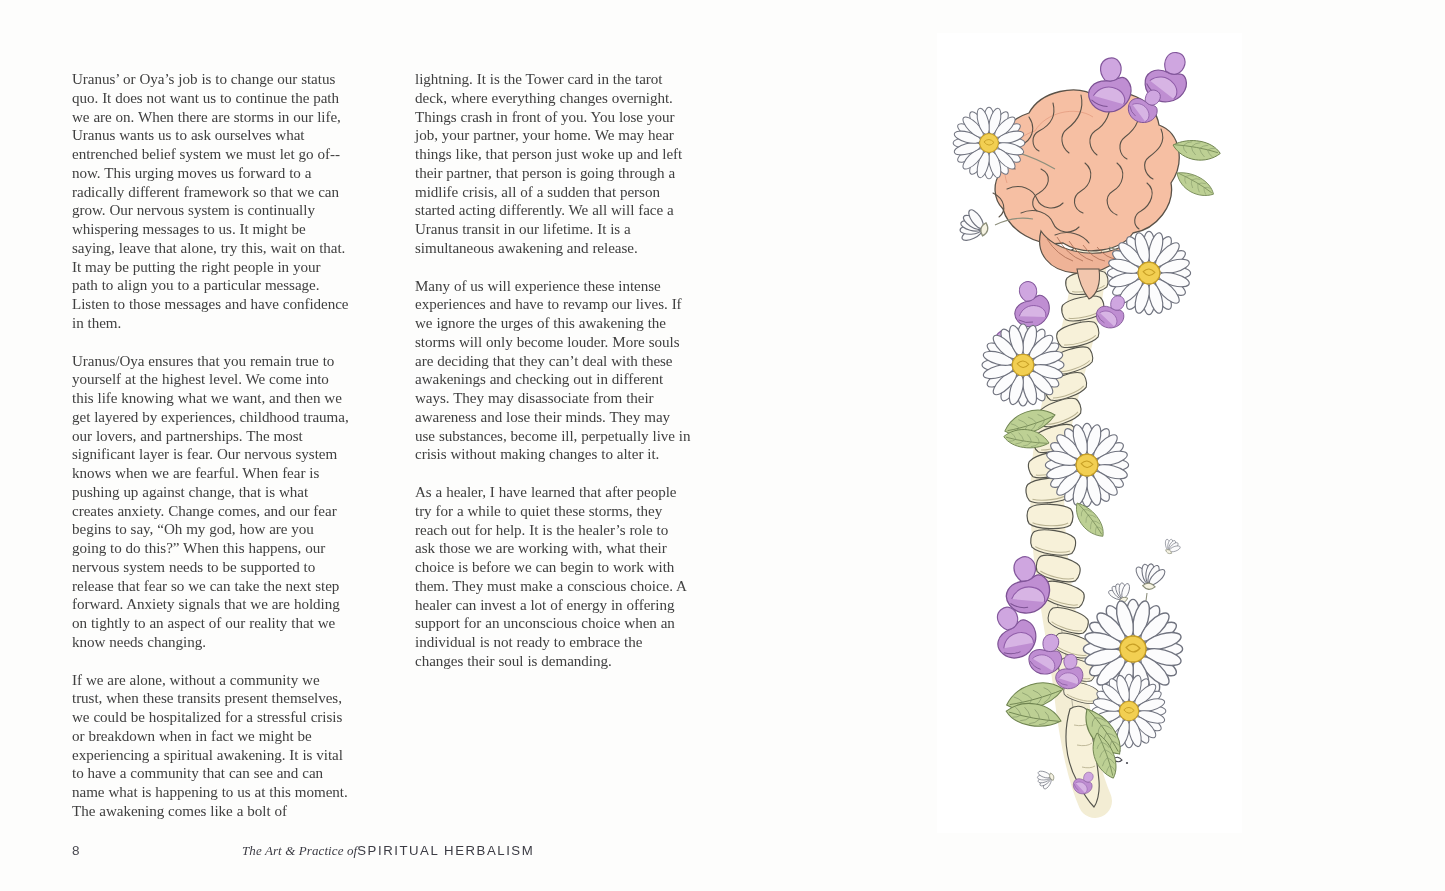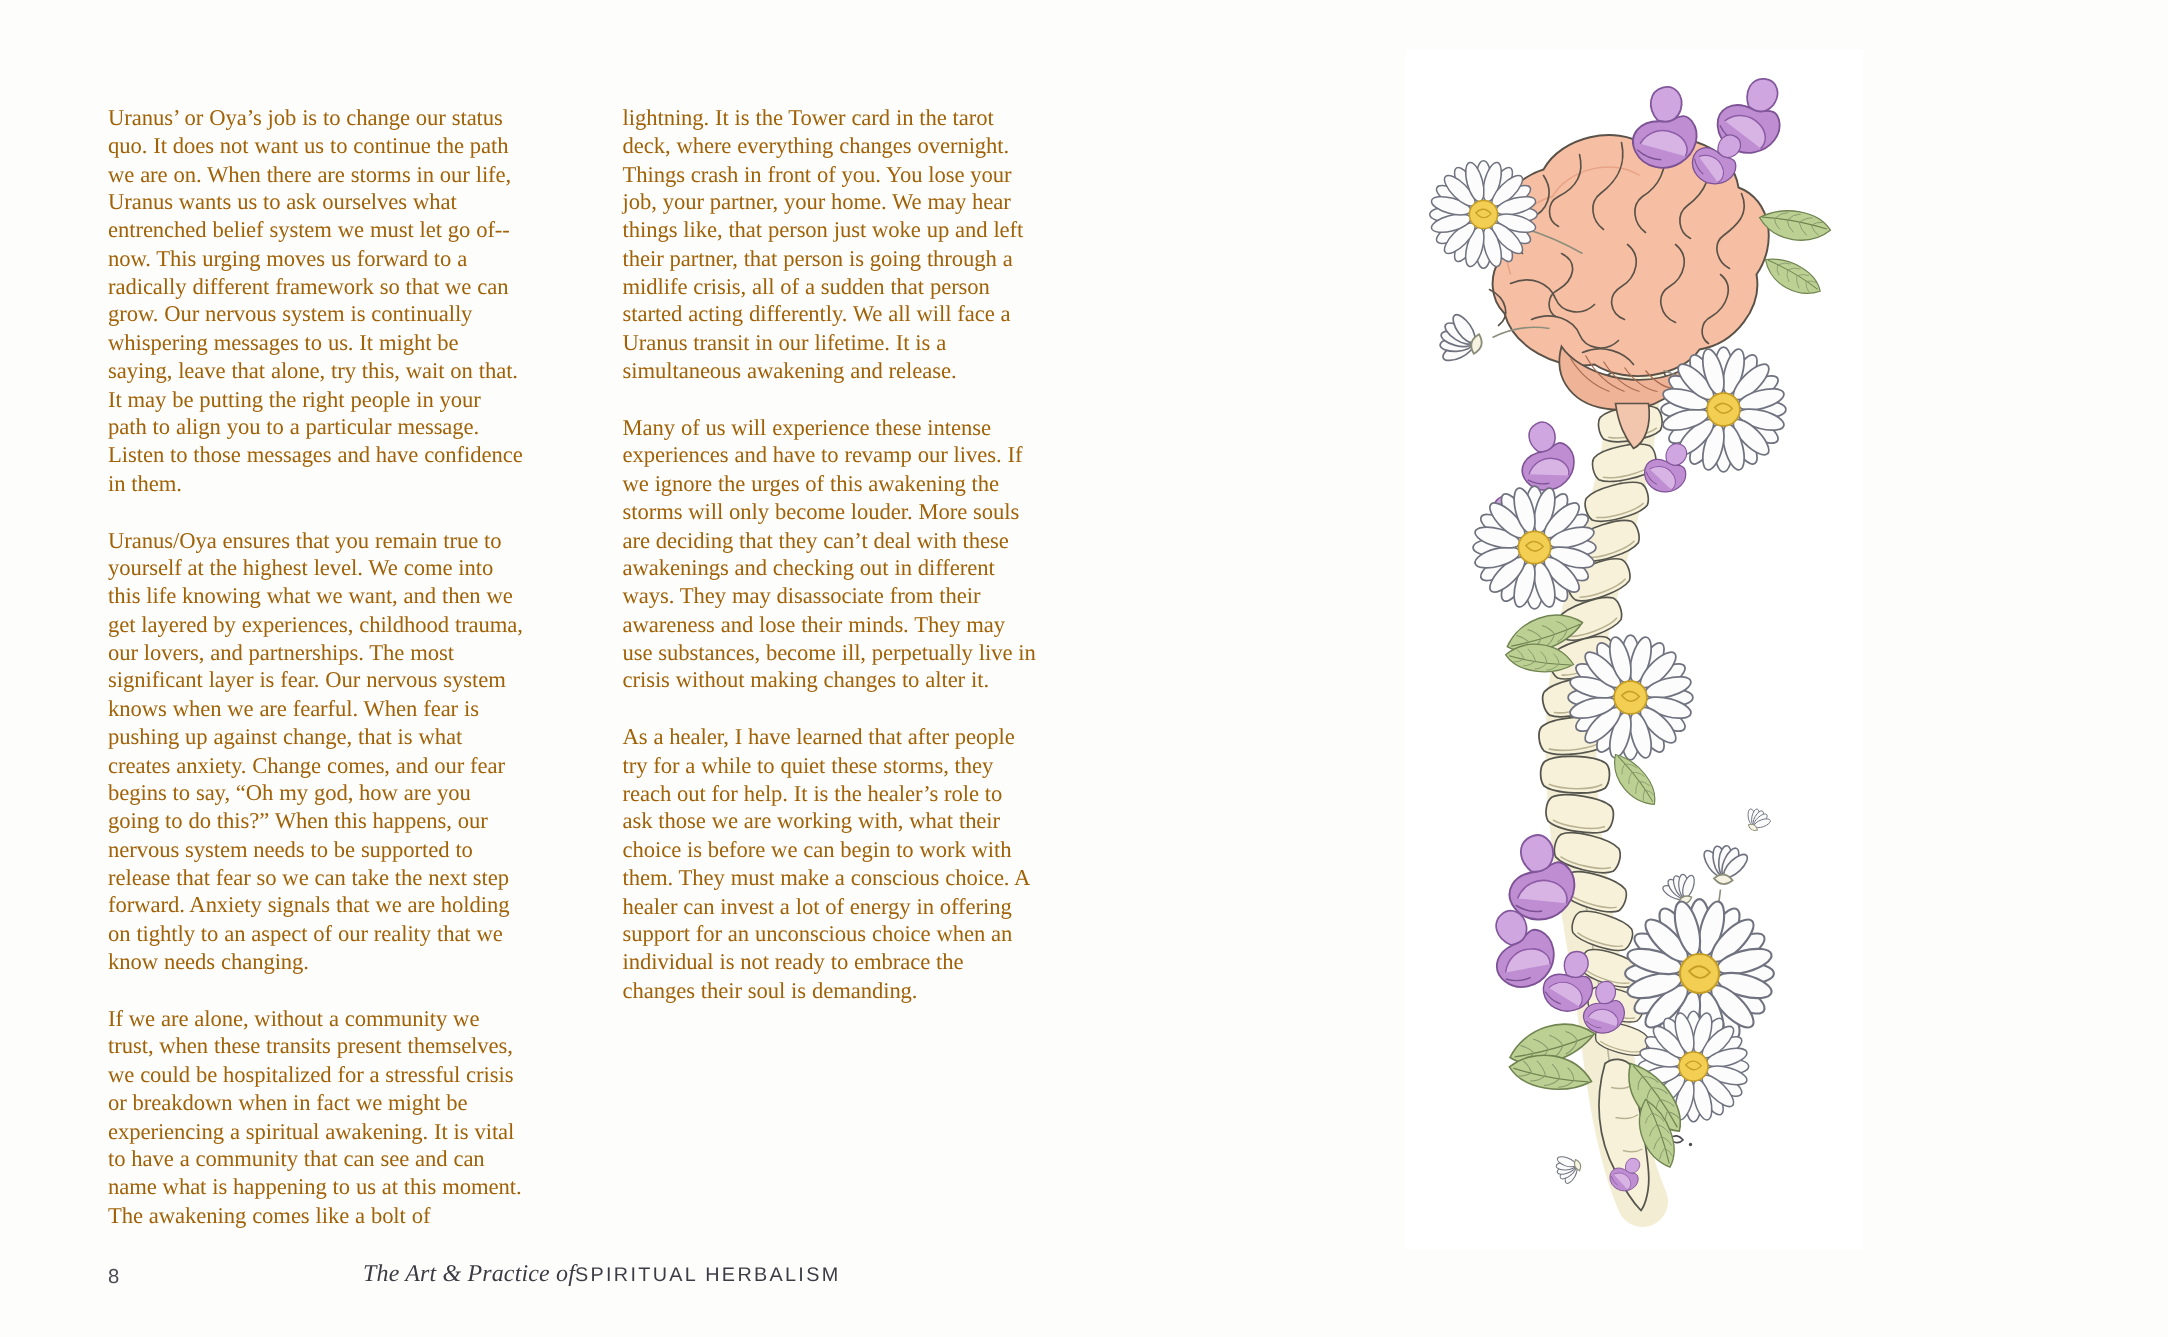--- a/index.html
+++ b/index.html
@@ -25,21 +25,21 @@
     width:277px;
   }
   .col-left{left:0;}
   .col-right{left:295px;margin-left:48px;}
 
   .para{
     margin:0 0 19px 0;
     font-size:15.1px;
     line-height:18.75px;
     letter-spacing:-0.05px;
-    color:#a16207;
+    color:#404040;
     text-align:left;
     word-spacing:0.2px;
   }
 
   
   .footer{
     position:absolute;
     left:72px; bottom:30px;
     width:580px;
     height:20px;
@@ -53,21 +53,21 @@
     letter-spacing:0.2px;
   }
   .runhead{
     position:absolute;
     left:170px; top:0;
     white-space:nowrap;
   }
   .runhead .rh-ital{
     font-family:"Liberation Serif", serif;
     font-style:italic;
-    font-size:16px;
+    font-size:13px;
     color:#3c3c44;
     letter-spacing:0.1px;
   }
   .runhead .rh-caps{
     font-family:"Liberation Sans", sans-serif;
     font-size:13.2px;
     color:#3c3c44;
     letter-spacing:1.55px;
   }
 

